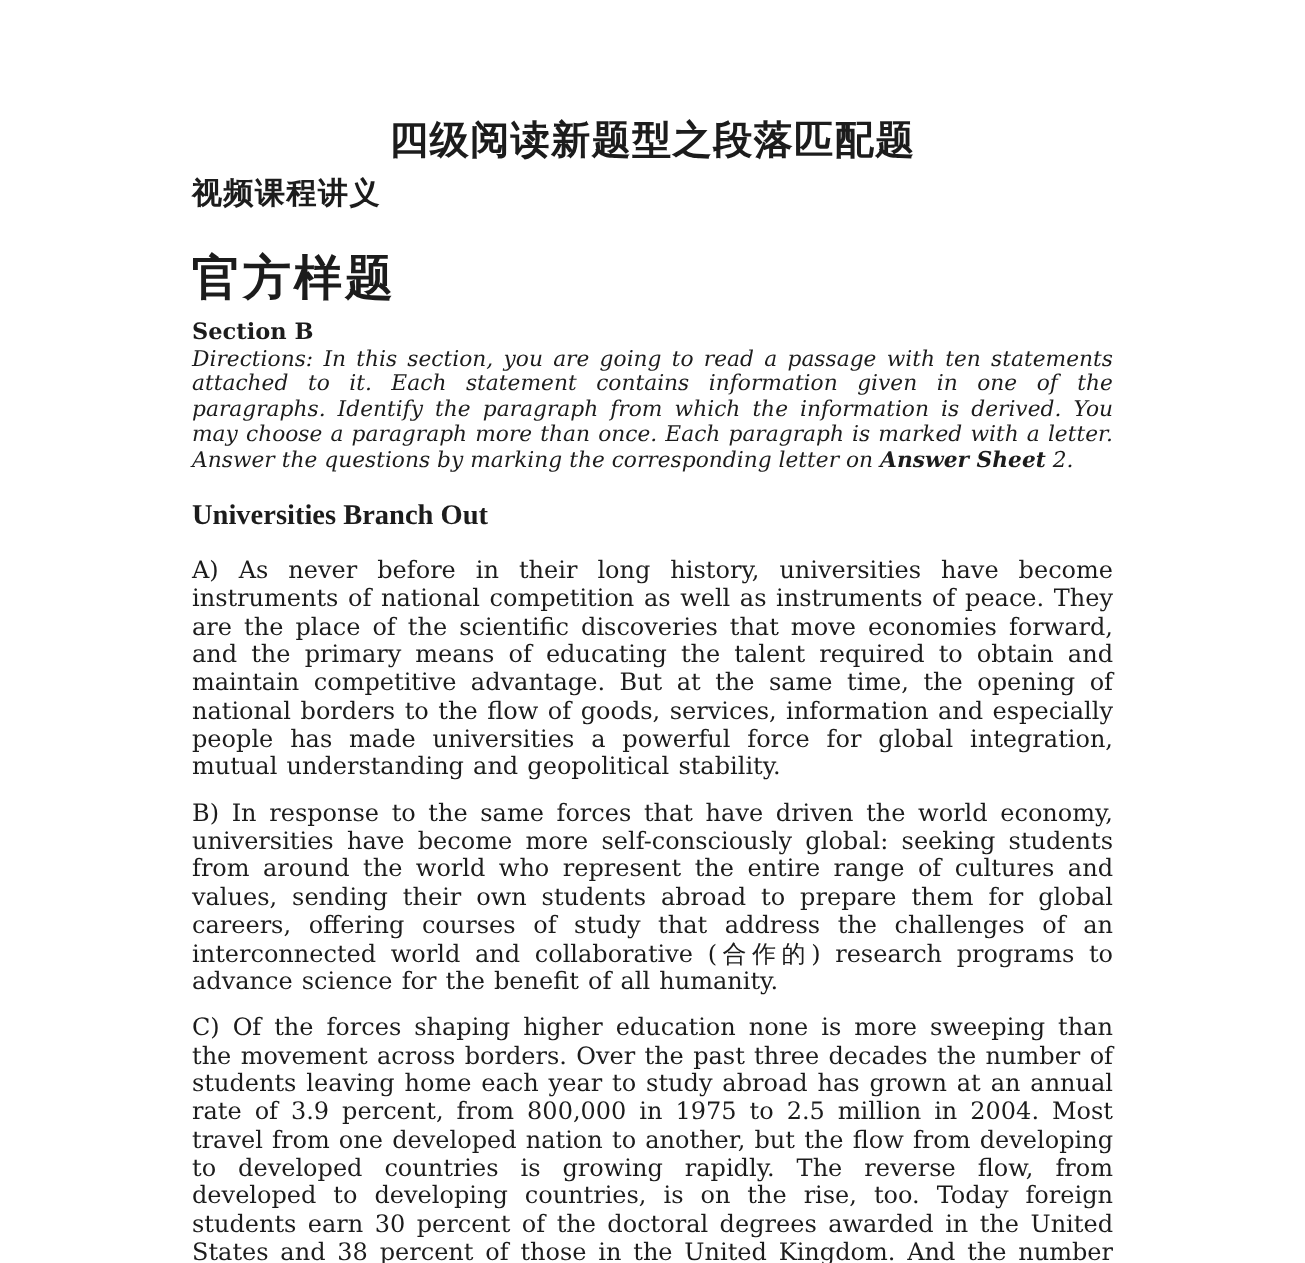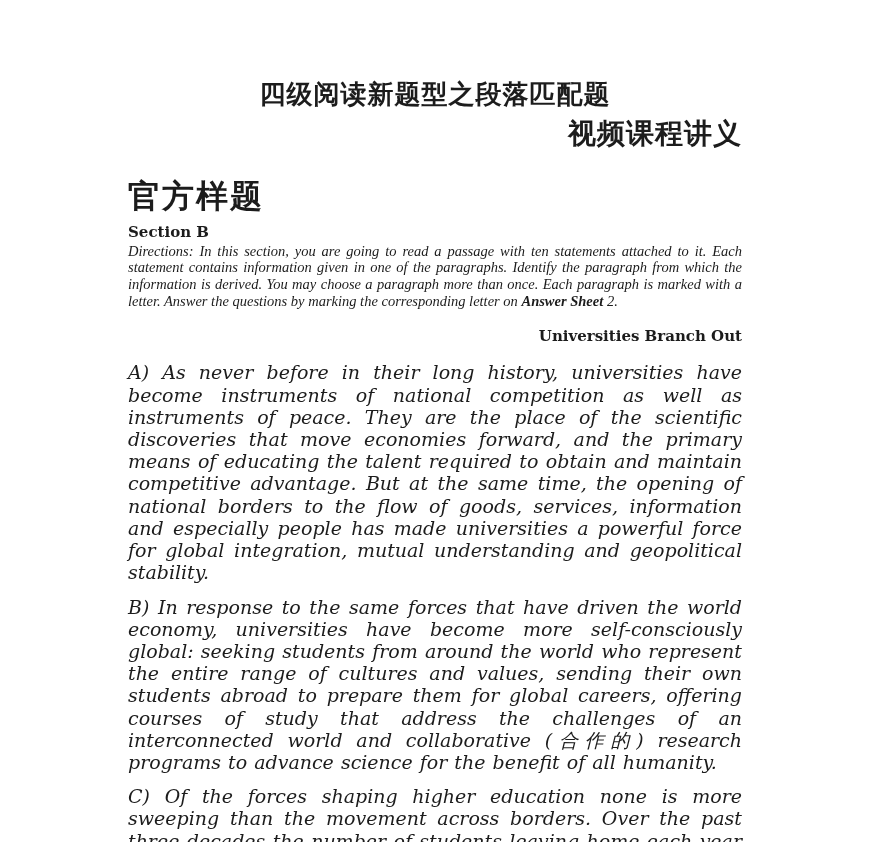--- a/index.html
+++ b/index.html
@@ -21,23 +21,23 @@
     margin: 0;
     text-align: center;
     font-family: "DejaVu Sans", "Liberation Sans", sans-serif;
     font-size: 26px;
     font-weight: bold;
     line-height: 1.25;
     letter-spacing: 1px;
   }
   .doc-subtitle {
     margin: 4px 0 0 0;
-    text-align: right;
+    text-align: left;
     font-family: "DejaVu Sans", "Liberation Sans", sans-serif;
-    font-size: 28px;
+    font-size: 20px;
     font-weight: bold;
     letter-spacing: 1px;
   }
   .sample-heading {
     margin: 22px 0 0 0;
     font-family: "DejaVu Sans", "Liberation Sans", sans-serif;
     font-size: 32px;
     font-weight: bold;
     letter-spacing: 2px;
   }
@@ -45,38 +45,37 @@
     margin: 4px 0 0 0;
     font-size: 15px;
     font-weight: bold;
   }
   .directions {
     margin: 2px 0 0 0;
     font-size: 14.5px;
     font-style: italic;
     line-height: 1.17;
     text-align: justify;
-    font-family: Liberation Serif, serif;
   }
   .directions .bold-run {
     font-weight: bold;
   }
   .passage-heading {
     margin: 17px 0 16px 0;
-    text-align: right;
-    font-size: 15px;
+    text-align: left;
+    font-size: 19px;
     font-weight: bold;
+    font-family: Liberation Serif, serif;
   }
   .para {
     margin: 0 0 12px 0;
-    font-size: 19px;
+    font-size: 16px;
     line-height: 1.17;
     text-align: justify;
     word-spacing: 1px;
-    font-style: italic;
   }
 </style>
 </head>
 <body>
 
 <div class="page">
 
   <h1 class="doc-title">四级阅读新题型之段落匹配题</h1>
 
   <h2 class="doc-subtitle">视频课程讲义</h2>

